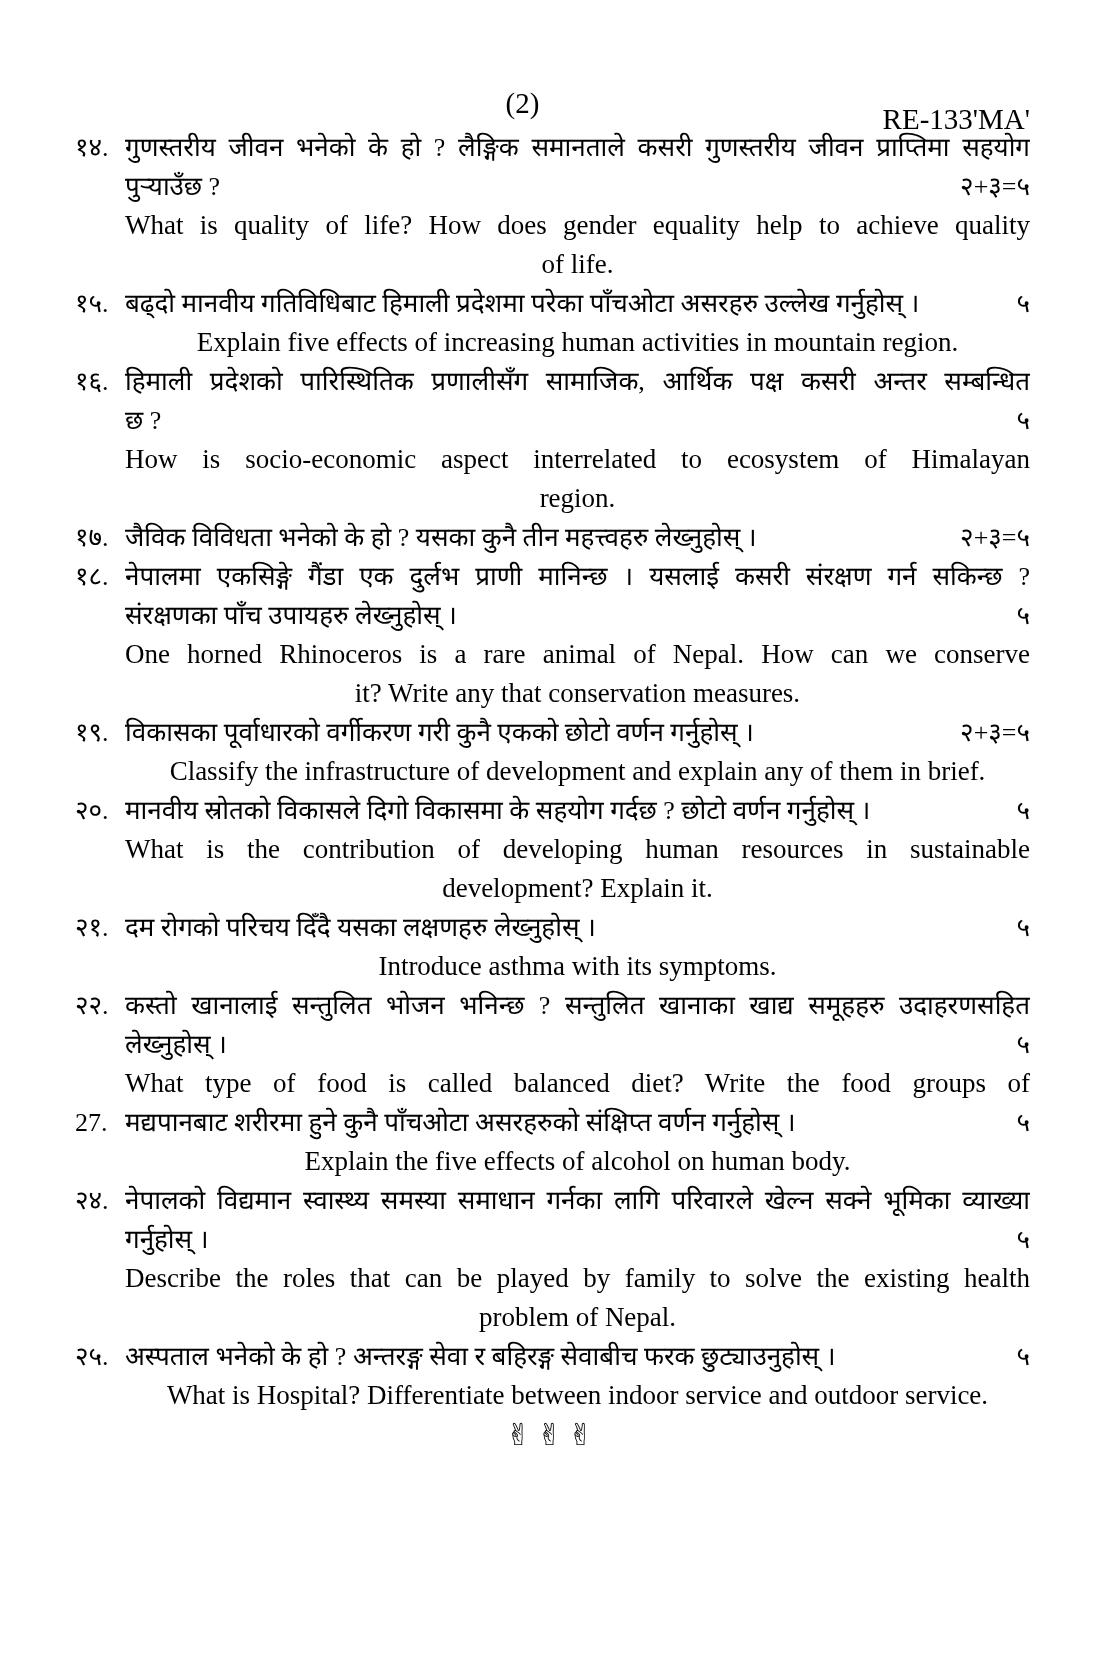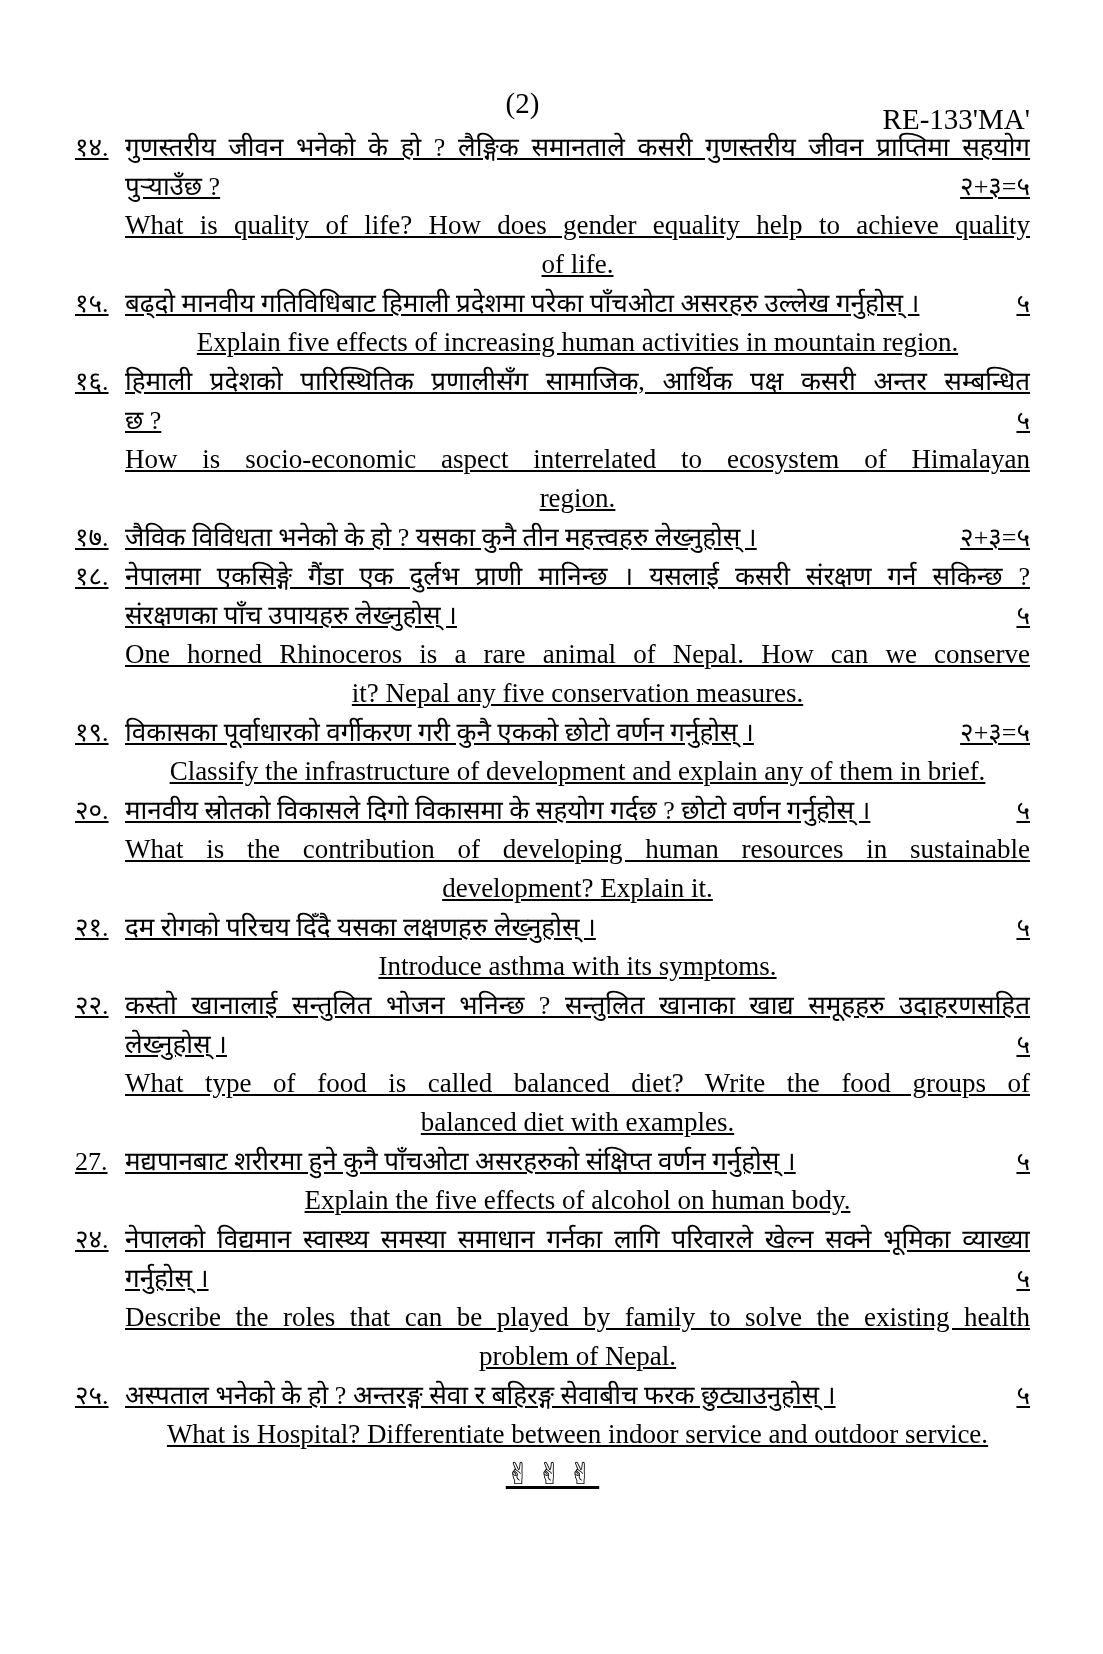--- a/index.html
+++ b/index.html
@@ -34,21 +34,20 @@
   .paper-code {
     position: absolute;
     right: 0;
     top: 16px;
   }
   .content {
     position: absolute;
     top: 128px;
     left: 75px;
     width: 955px;
-    text-decoration: underline;
   }
   .question {
     display: flex;
   }
   .qnum {
     width: 50px;
     flex-shrink: 0;
     font-size: 26px;
     line-height: 39px;
     height: 39px;
@@ -150,21 +149,21 @@
 
     <div class="question">
       <div class="qnum">१८.</div>
       <div class="qbody">
         <div class="line np fill">नेपालमा एकसिङ्गे गैंडा एक दुर्लभ प्राणी मानिन्छ । यसलाई कसरी संरक्षण गर्न सकिन्छ ?</div>
         <div class="line np lastn">
           <span>संरक्षणका पाँच उपायहरु लेख्नुहोस् ।</span>
           <span class="marks">५</span>
         </div>
         <div class="line en fill">One horned Rhinoceros is a rare animal of Nepal. How can we conserve</div>
-        <div class="line en">it? Nepal any five conservation measures.</div>
+        <div class="line en">it? Write any that conservation measures.</div>
       </div>
     </div>
 
     <div class="question">
       <div class="qnum">१९.</div>
       <div class="qbody">
         <div class="line np lastn">
           <span>विकासका पूर्वाधारको वर्गीकरण गरी कुनै एकको छोटो वर्णन गर्नुहोस् ।</span>
           <span class="marks">२+३=५</span>
         </div>
@@ -197,21 +196,20 @@
 
     <div class="question">
       <div class="qnum">२२.</div>
       <div class="qbody">
         <div class="line np fill">कस्तो खानालाई सन्तुलित भोजन भनिन्छ ? सन्तुलित खानाका खाद्य समूहहरु उदाहरणसहित</div>
         <div class="line np lastn">
           <span>लेख्नुहोस् ।</span>
           <span class="marks">५</span>
         </div>
         <div class="line en fill">What type of food is called balanced diet? Write the food groups of</div>
-        <div class="line en">balanced diet with examples.</div>
       </div>
     </div>
 
     <div class="question">
       <div class="qnum">27.</div>
       <div class="qbody">
         <div class="line np lastn">
           <span>मद्यपानबाट शरीरमा हुने कुनै पाँचओटा असरहरुको संक्षिप्त वर्णन गर्नुहोस् ।</span>
           <span class="marks">५</span>
         </div>

